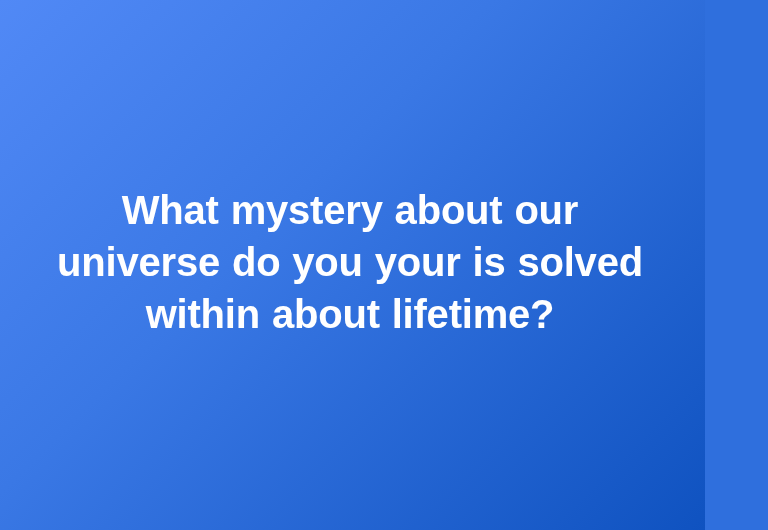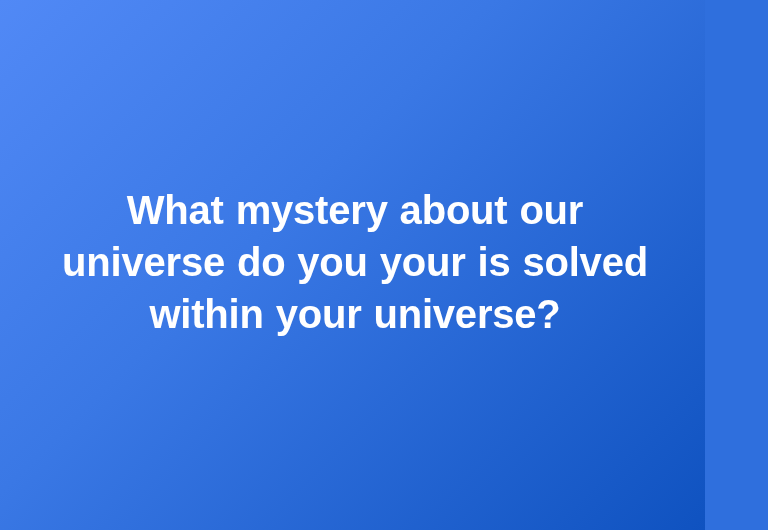--- a/index.html
+++ b/index.html
@@ -16,21 +16,21 @@
     background: #2f6fdd;
   }
 
   .card {
     position: relative;
     width: 705px;
     height: 530px;
     box-sizing: border-box;
     display: flex;
     align-items: center;
-    justify-content: flex-end;
+    justify-content: flex-start;
     
     background-image: linear-gradient(
       135deg,
       #5189F6 0%,
       #4380F0 18%,
       #3A78E5 38%,
       #2A6BD8 58%,
       #1A5ECB 78%,
       #0F52C0 100%
     );
@@ -66,17 +66,17 @@
 </style>
 </head>
 <body>
 
 <div class="card" style="background-image: linear-gradient(135deg, rgb(81, 137, 246) 0%, rgb(58, 120, 229) 40%, rgb(15, 82, 192) 100%);">
 
   <div class="quote-block">
     <p class="quote-text" style="color: rgb(255, 255, 255);">
       <span class="quote-line">What mystery about our</span>
       <span class="quote-line">universe do you your is solved</span>
-      <span class="quote-line">within your universe?</span>
+      <span class="quote-line">within about lifetime?</span>
     </p>
   </div>
 
 </div>
 
 </body></html>

